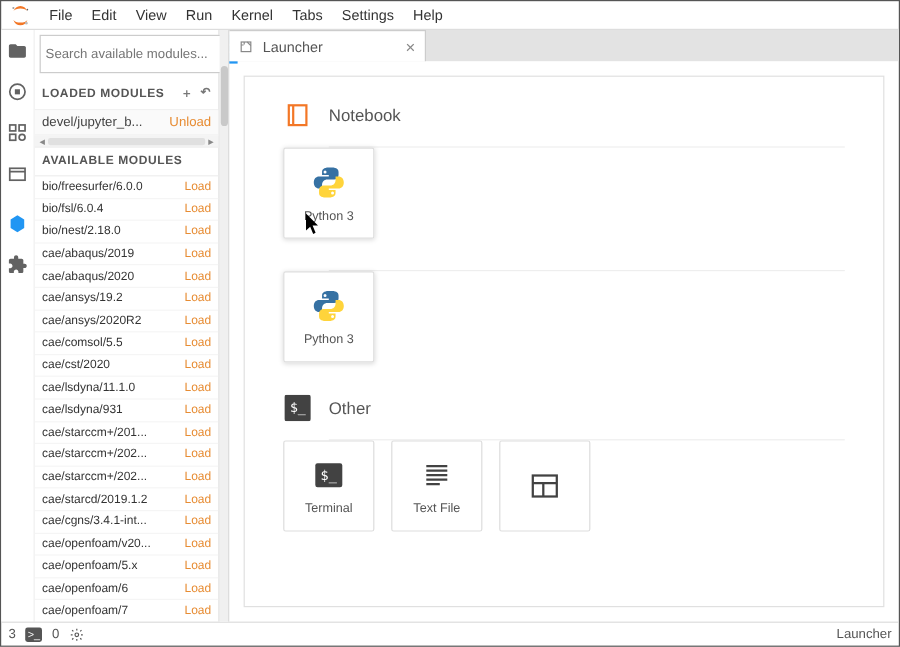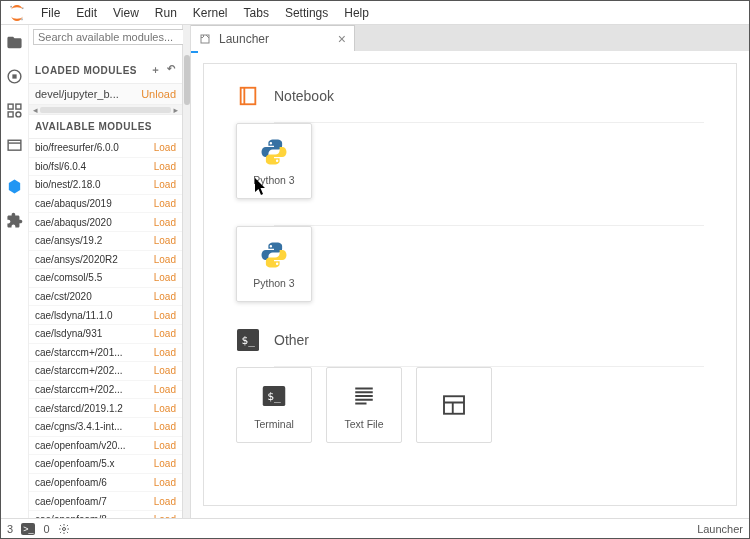--- a/index.html
+++ b/index.html
@@ -6,21 +6,21 @@
 body { font-family: -apple-system, BlinkMacSystemFont, "Segoe UI", Helvetica, Arial, sans-serif; font-size: 12px; color: #333; background: #fff; width: 750px; height: 539px; overflow: hidden; border: 1px solid #555; display: flex; flex-direction: column; }
 .menubar { height: 24px; display: flex; align-items: center; border-bottom: 1px solid #ddd; padding: 0 4px; }
 .logo { width: 20px; height: 20px; margin: 0 6px 0 2px; display: flex; align-items: center; justify-content: center; }
 .menu-item { padding: 0 8px; font-size: 12px; color: #333; cursor: default; height: 100%; display: flex; align-items: center; }
 .workarea { flex: 1; display: flex; min-height: 0; }
 .activitybar { width: 28px; background: #fff; border-right: 1px solid #eee; display: flex; flex-direction: column; align-items: center; padding-top: 8px; gap: 16px; }
 .activity-icon { width: 18px; height: 18px; color: #626262; display: flex; align-items: center; justify-content: center; }
 .activity-icon.lower { margin-top: 8px; }
 .sidebar { width: 154px; border-right: 1px solid #ddd; display: flex; flex-direction: column; background: #fff; min-height: 0; }
 .search-row { display: flex; padding: 4px; gap: 0; }
-.search-input { flex: 1; border: 1px solid #ccc; font-size: 11px; padding: 4px; height: 16px; outline: none; color: #888; }
+.search-input { flex: 1; border: 1px solid #ccc; font-size: 11px; padding: 4px; height: 32px; outline: none; color: #888; }
 .search-btn { width: 24px; height: 24px; background: #2196f3; border: none; display: flex; align-items: center; justify-content: center; color: #fff; }
 .section-header { display: flex; align-items: center; justify-content: space-between; padding: 6px 6px; font-size: 10px; letter-spacing: 0.5px; font-weight: 600; color: #555; border-bottom: 1px solid #eee; }
 .section-header .tools { display: flex; gap: 6px; color: #777; }
 .loaded-row { display: flex; align-items: center; justify-content: space-between; padding: 4px 6px; font-size: 11px; border-bottom: 1px solid #f0f0f0; background:#fafafa; }
 .loaded-row .name { color: #444; white-space: nowrap; overflow: hidden; text-overflow: ellipsis; max-width: 86px; }
 .loaded-row .action { color: #e78c33; }
 .mini-scroll { height: 10px; background: #f4f4f4; display:flex; align-items:center; padding:0 2px; border-bottom:1px solid #eee;}
 .mini-scroll .track{flex:1;height:6px;background:#e0e0e0;border-radius:2px;}
 .mini-scroll .arrow{color:#888;font-size:9px;padding:0 2px;}
 .module-list { flex:1; overflow-y: hidden; }

